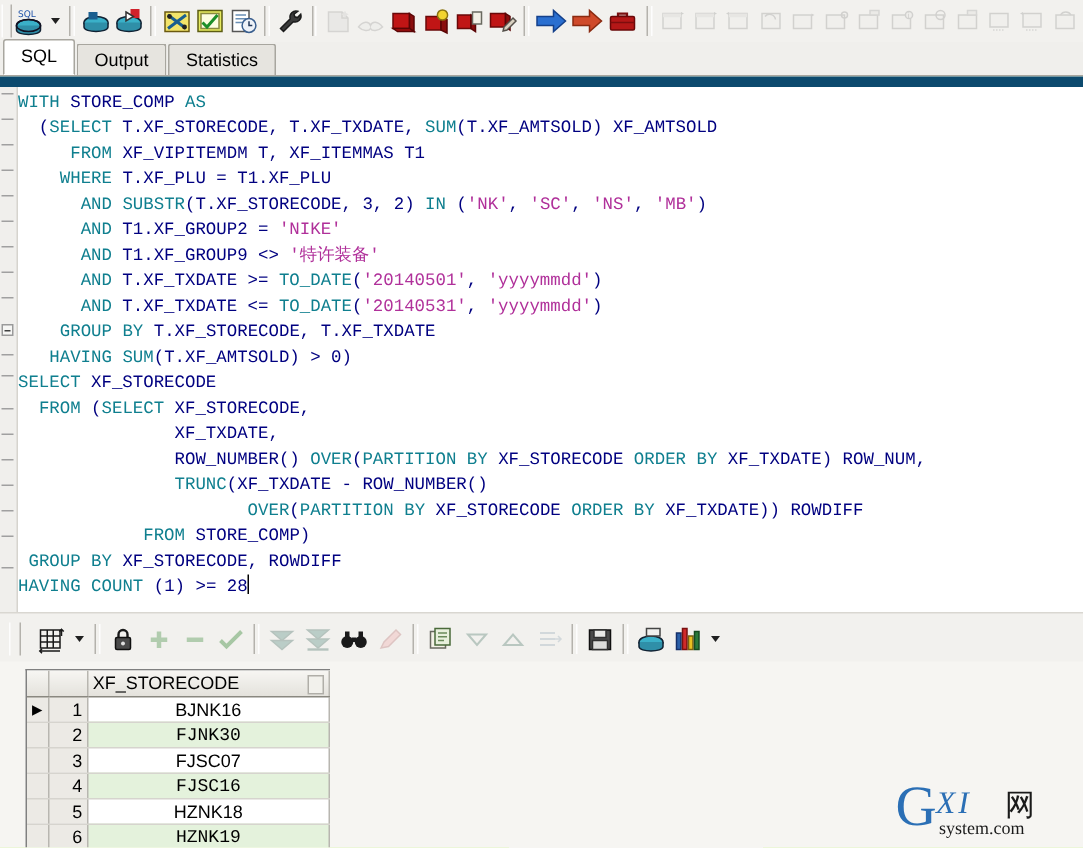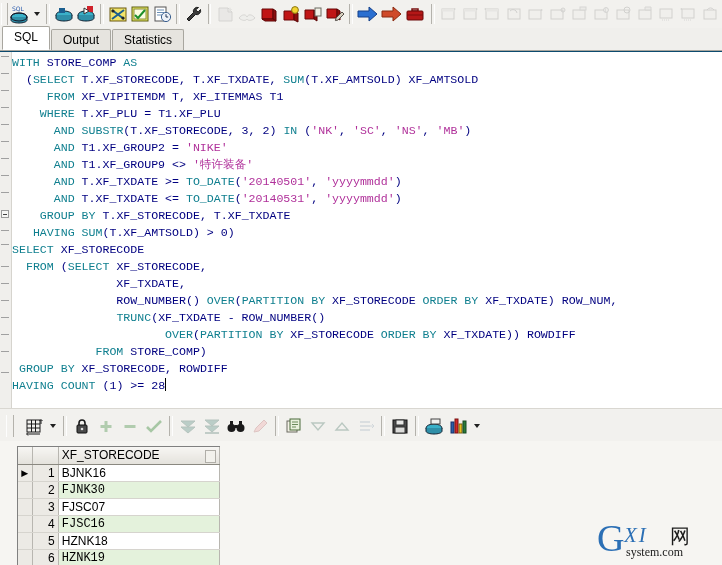--- a/index.html
+++ b/index.html
@@ -42,21 +42,21 @@
     margin-right:1px;
     border-radius:2px 2px 0 0;
   }
   .tab.active{background:#ffffff;height:22px;line-height:21px;border-bottom:1px solid #fff;
     font-weight:normal;}
 
   
   .editorwrap{
     position:absolute;left:0;top:51px;width:722px;height:357px;
     background:#ffffff;box-sizing:border-box;
-    border-top:1px solid #0c4a6e;
+    border-top:7px solid #0c4a6e;
   }
   .gutter{
     position:absolute;left:0;top:0;width:11px;height:100%;
     background:#f0efec;border-right:1px solid #d6d4ce;
   }
   .gutter .tick{position:absolute;left:1px;width:8px;height:1px;background:#a0a0a0;}
   .gutter .box{position:absolute;left:1px;width:8px;height:8px;
     border:1px solid #9a9a9a;background:#f6f6f4;box-sizing:border-box;}
   .gutter .box:after{content:"";position:absolute;left:1px;top:3px;width:4px;height:1px;background:#404040;}
   .codearea{
@@ -102,21 +102,21 @@
   table.grid thead th{
     background:#eceae5;border-bottom:1px solid #8a8880;
     text-align:left;color:#000;height:17px;
     background-image:linear-gradient(#f7f6f3,#e4e2dc);
   }
   th.c-marker{width:14px;padding:0;}
   th.c-rownum{width:26px;padding:0;}
   th.c-data{width:160px;}
   td.c-marker{width:14px;background:#eceae5;padding:0;text-align:center;color:#000;}
   td.c-rownum{width:26px;background:#eceae5;text-align:right;padding-right:3px;color:#000;}
-  td.c-data{width:160px;color:#000;}
+  td.c-data{width:160px;color:#000;text-align:center;}
   tr.alt td.c-data{background:#e4f2dc;font-family:Liberation Mono, monospace;}
   .arrowmark{font-size:9px;line-height:16px;}
   .hdr-grip{float:right;width:9px;height:11px;margin-top:2px;
     border:1px solid #b0aea8;background:#f2f1ec;}
 
   
   .watermark{
     position:absolute;left:597px;top:519px;width:120px;height:42px;
     pointer-events:none;user-select:none;
   }

